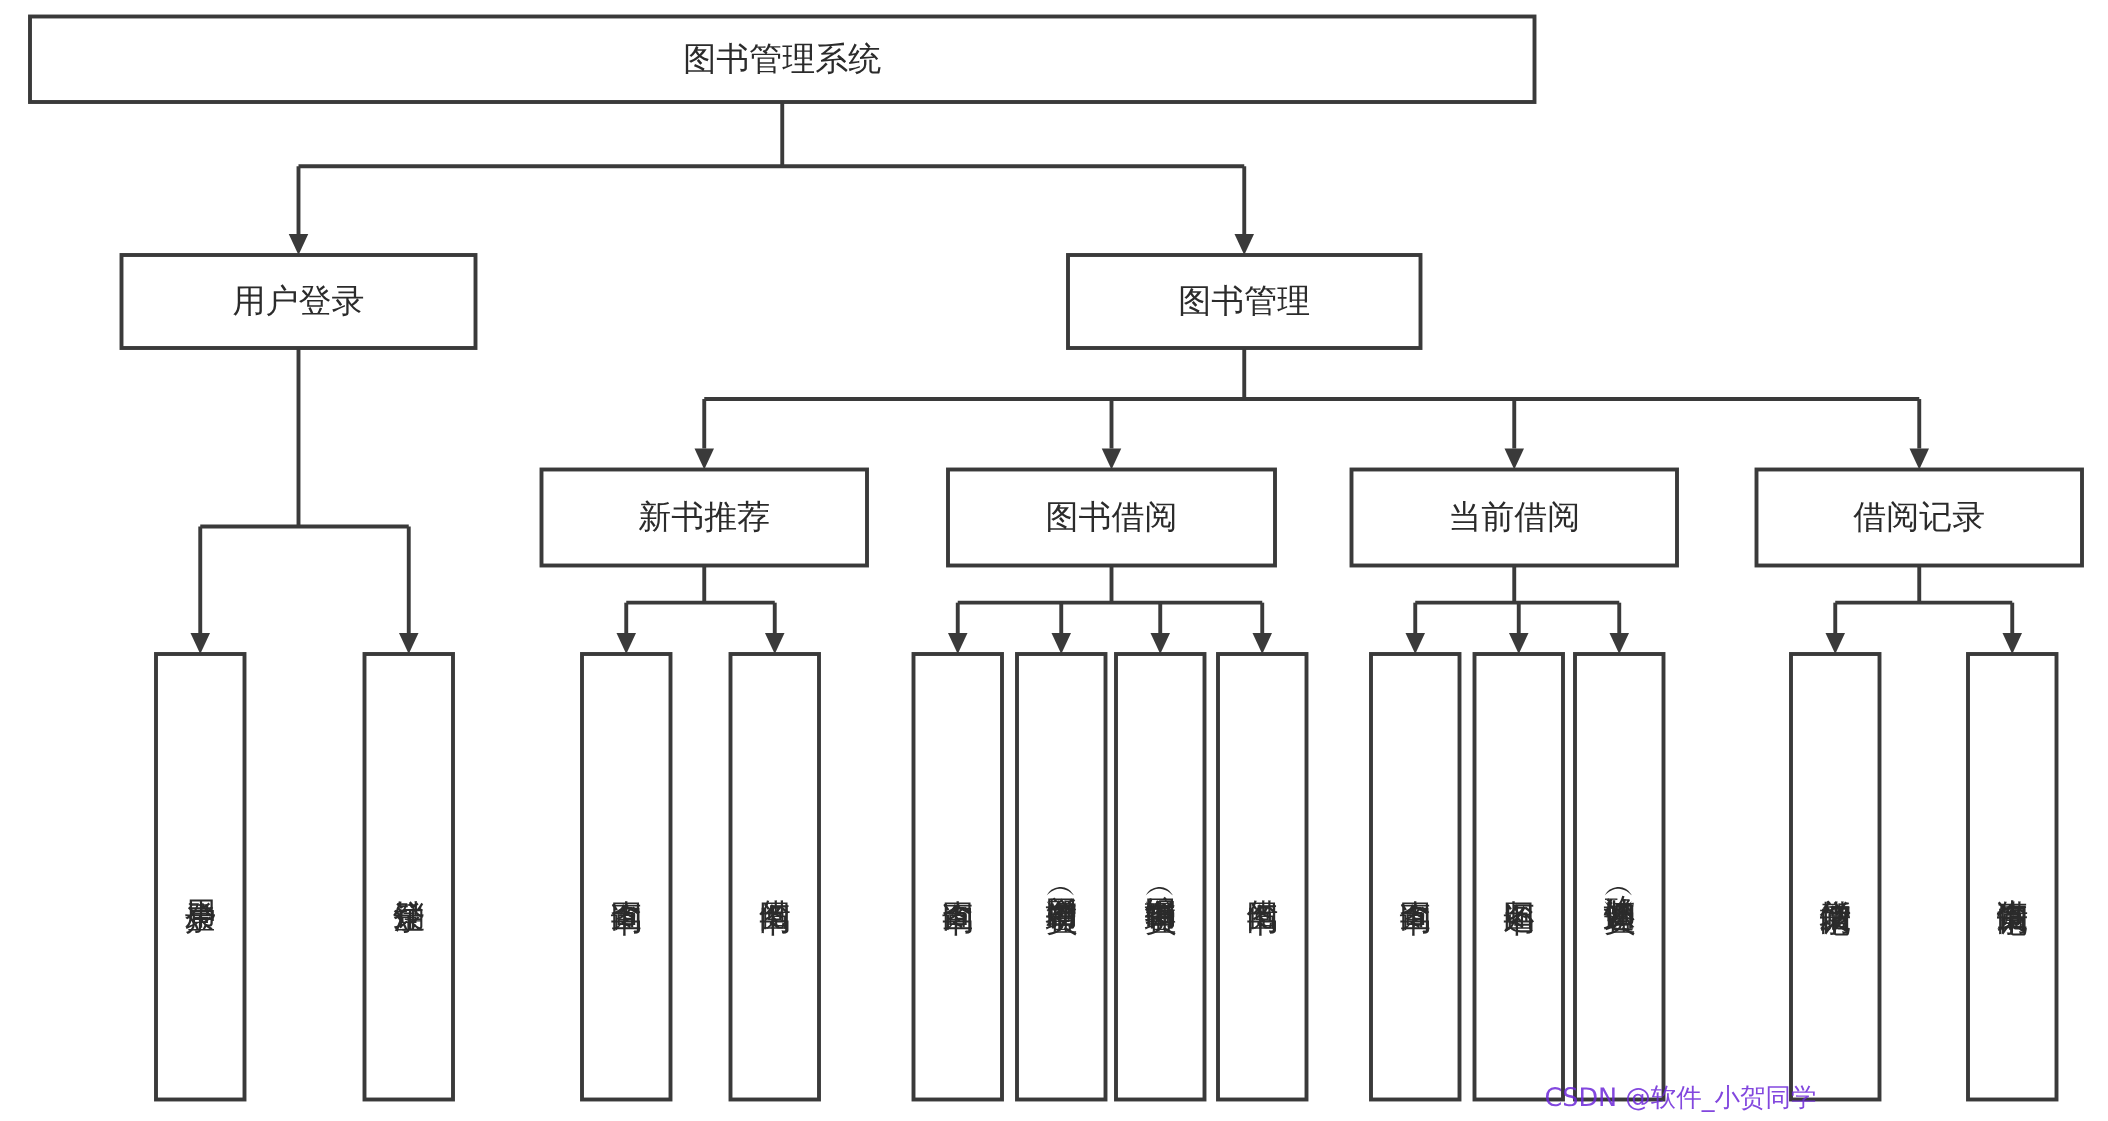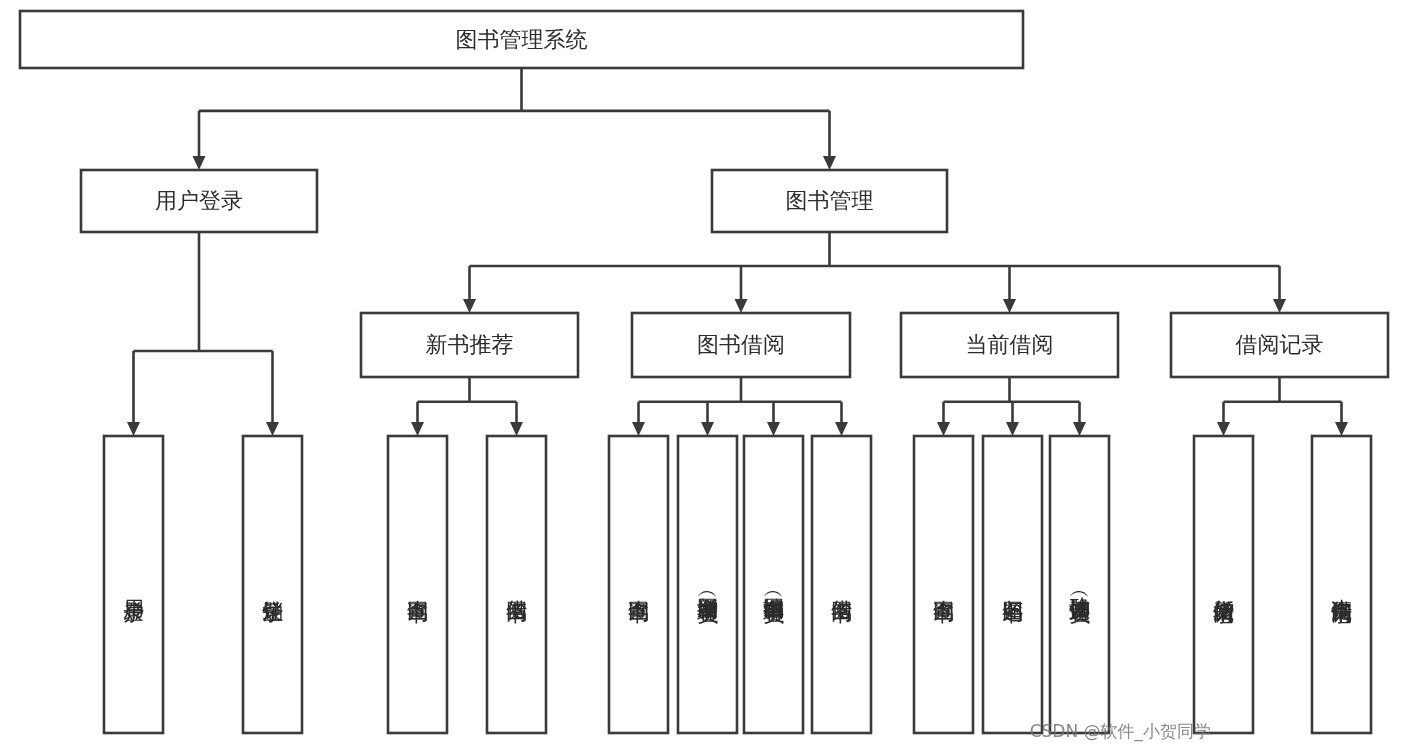--- a/index.html
+++ b/index.html
@@ -63,21 +63,21 @@
     text-align: center;
     white-space: nowrap;
     pointer-events: none;
   }
   .watermark {
     position: absolute;
     right: 8px;
     bottom: 4px;
     font-family: "DejaVu Sans", "Liberation Sans", sans-serif;
     font-size: 17px;
-    color: #737373;
+    color: #6d28d9;
     opacity: 0.85;
     white-space: nowrap;
   }
 </style>
 </head>
 <body>
 
 <div id="diagram-root">
   <svg id="tree-svg" viewBox="0 0 1405 747" xmlns="http://www.w3.org/2000/svg">
     <g id="edges-layer">

